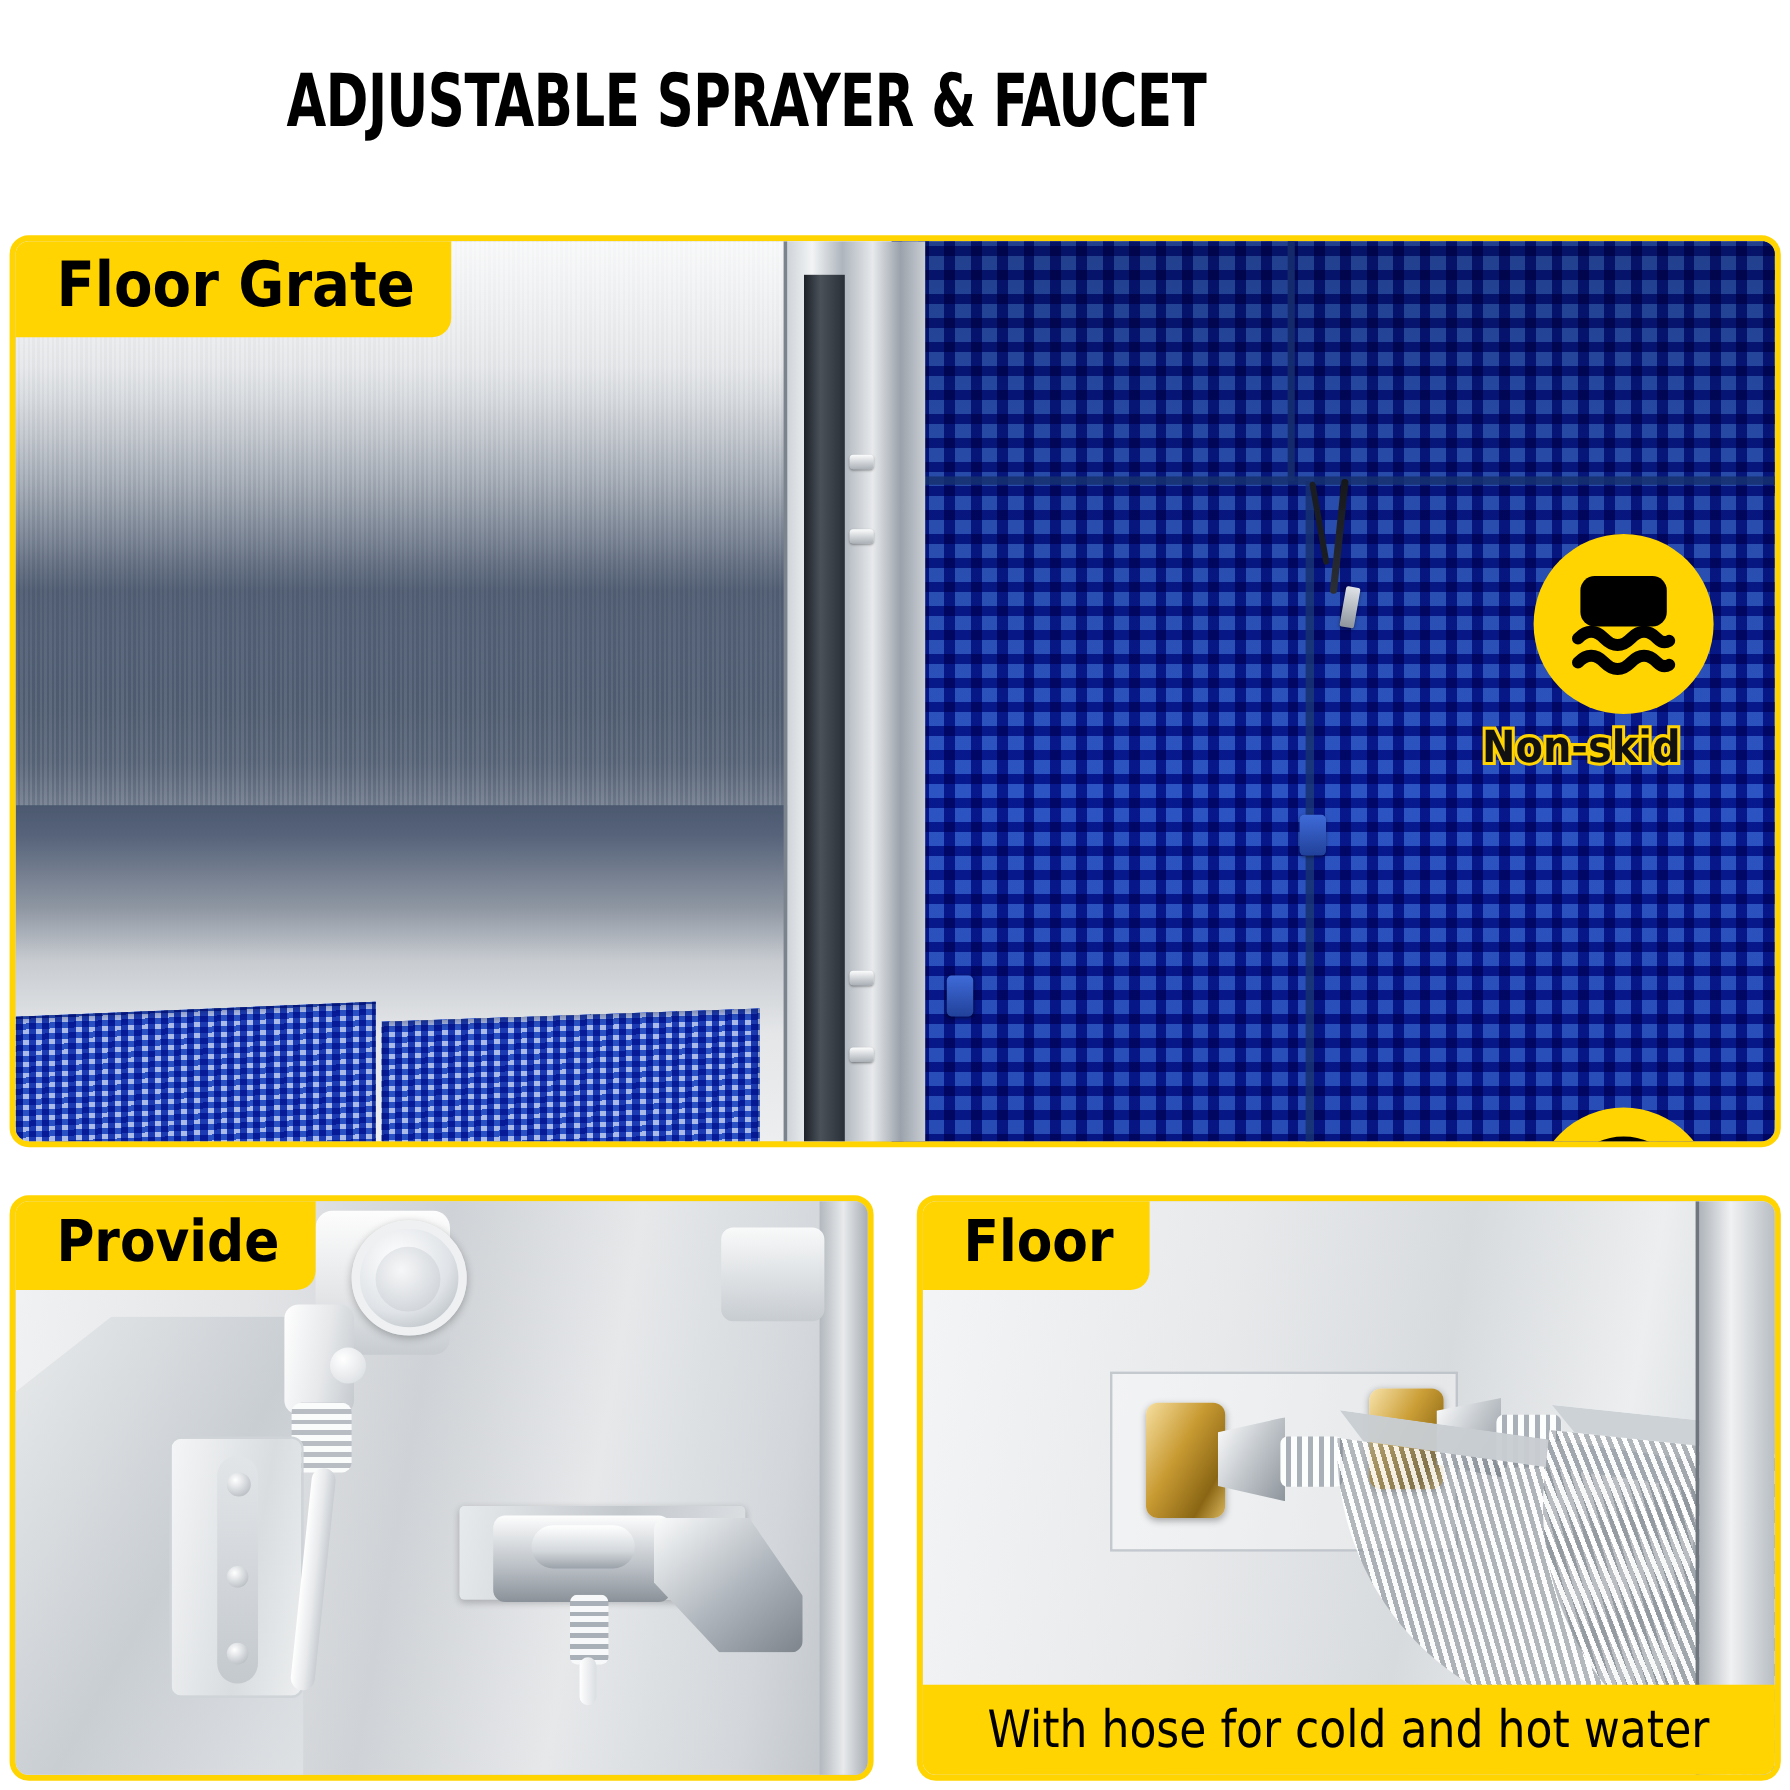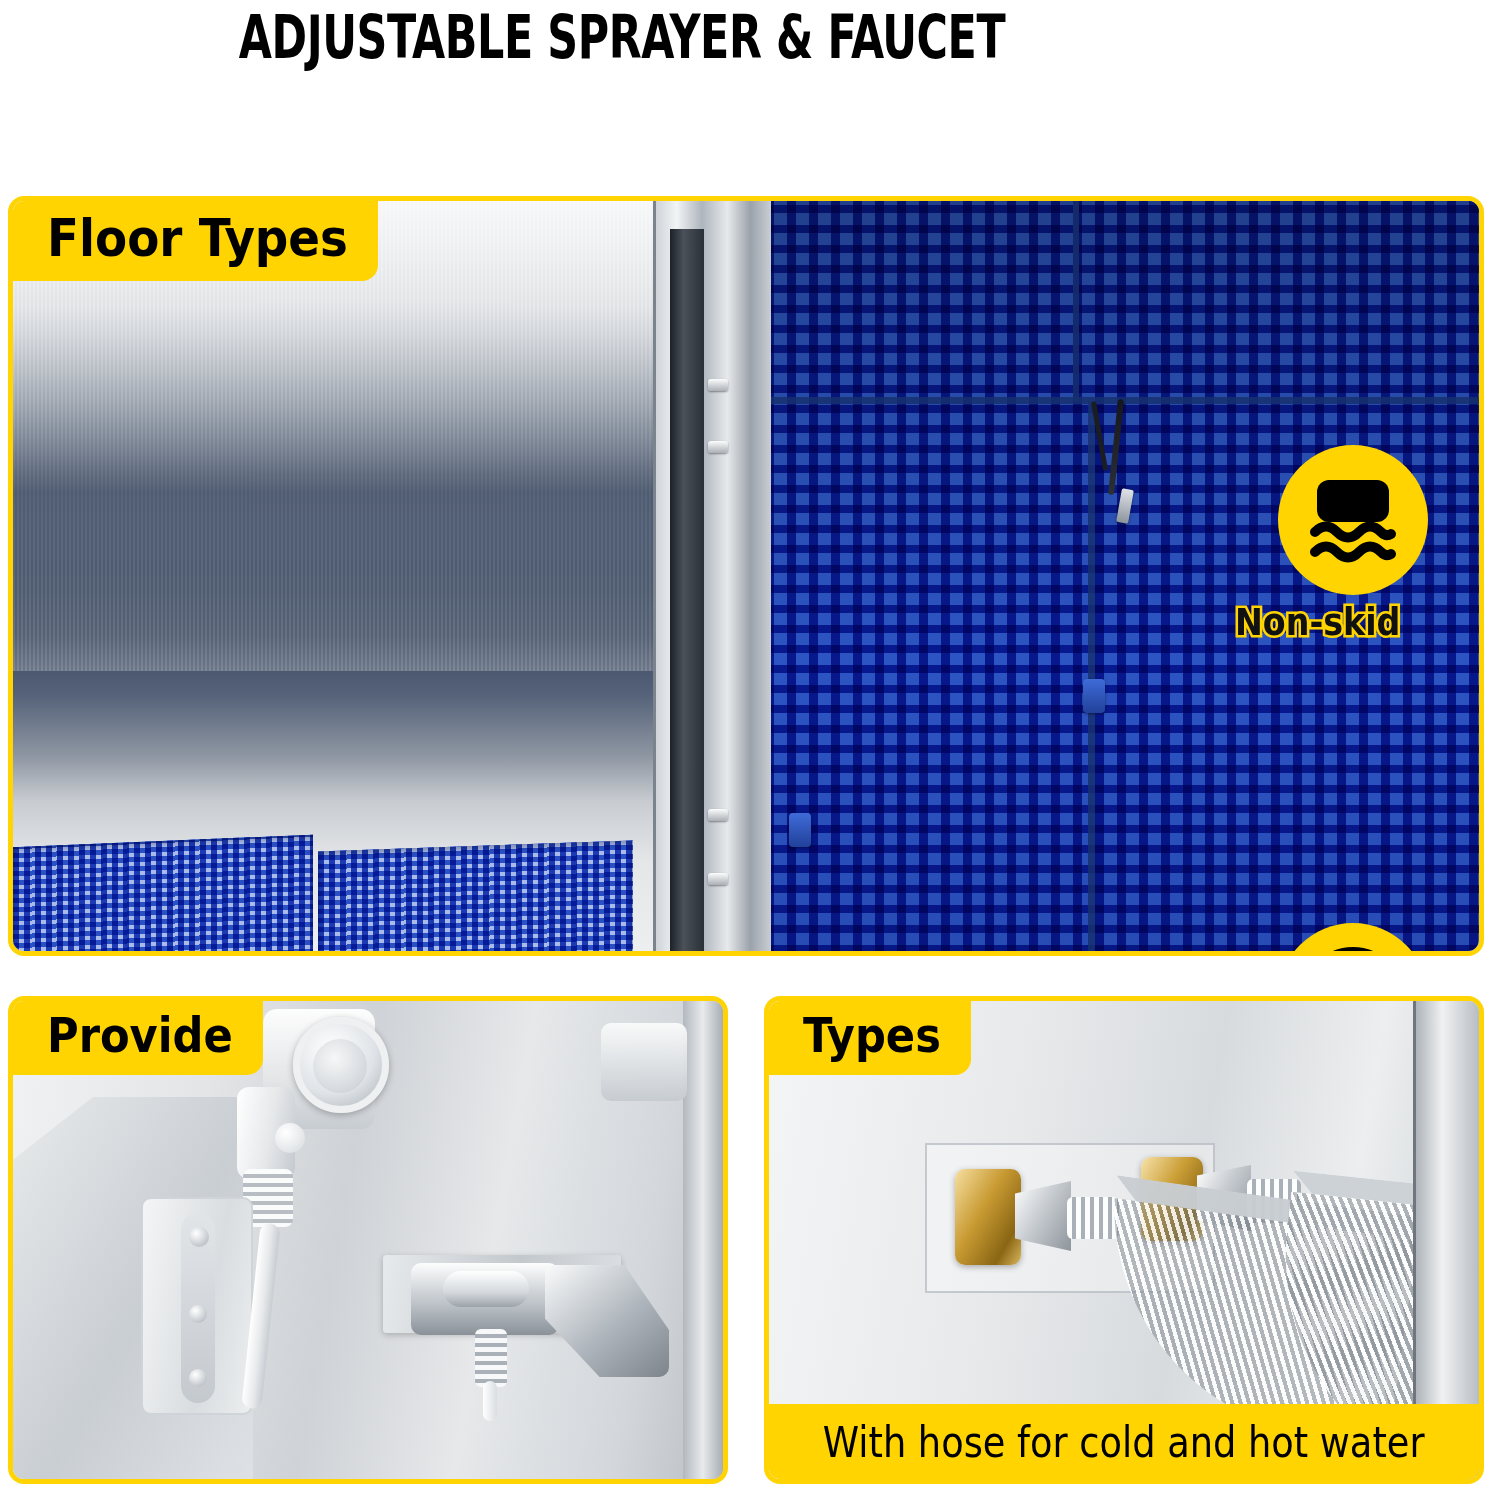--- a/index.html
+++ b/index.html
@@ -5,21 +5,21 @@
   * { margin:0; padding:0; box-sizing:border-box; }
   html,body { width:1492px; height:1492px; }
   body {
     background:#ffffff;
     font-family:"Liberation Sans", sans-serif;
     overflow:hidden;
     position:relative;
   }
 
   
-  #header { width:1244px; padding-top:2px; }
+  #header { width:1244px; padding-top:2px;margin-top:48px; }
   #main-title{
     text-align:center;
     font-family:"DejaVu Sans Condensed","Liberation Sans", sans-serif;
     font-weight:900;
     font-size:61px;
     letter-spacing:-0.5px;
     line-height:70px;
     color:#000;
     transform:scaleX(0.78);
     transform-origin:center center;
@@ -274,21 +274,21 @@
         <circle cx="44" cy="66" r="4" fill="#000"></circle>
         <circle cx="60" cy="72" r="4" fill="#000"></circle>
         <circle cx="76" cy="66" r="4" fill="#000"></circle>
         <line x1="24" y1="94" x2="96" y2="22" stroke="#E03127" stroke-width="6" stroke-linecap="round"></line>
       </svg>
     </div>
 
   </div>
 
   <div class="tag">
-    <span>Floor Types</span>
+    <span>Floor Grate</span>
   </div>
 </div>
 
 <div class="panel" id="panel-sprayer">
   <div class="photo" style="background:linear-gradient(100deg,#f1f2f3 0%,#e3e5e7 26%,#cfd2d6 46%,#e6e8ea 66%,#d3d7db 86%,#b9bec4 100%);">
 
     <div style="position:absolute;left:-10px;top:96px;width:250px;height:392px;
                 background:linear-gradient(120deg,#e9ebec,#c9ced3 55%,#dfe2e5);
                 clip-path:polygon(0 18%, 36% 0, 100% 0, 100% 100%, 0 100%);"></div>
 
@@ -390,18 +390,18 @@
                 transform:rotate(6deg);
                 background:
                   repeating-linear-gradient(62deg,rgba(255,255,255,.9) 0 4px,rgba(120,128,136,.5) 4px 8px) border-box;"></div>
 
     <div style="position:absolute;right:0;top:0;width:66px;height:488px;
                 background:linear-gradient(90deg,#aeb4ba,#f0f1f2 42%,#b7bdc3);
                 border-left:3px solid #6f767d;"></div>
   </div>
 
   <div class="tag">
-    <span>Types</span>
+    <span>Floor</span>
   </div>
   <div class="caption">
     <span>With hose for cold and hot water</span>
   </div>
 </div>
 
 </body></html>

